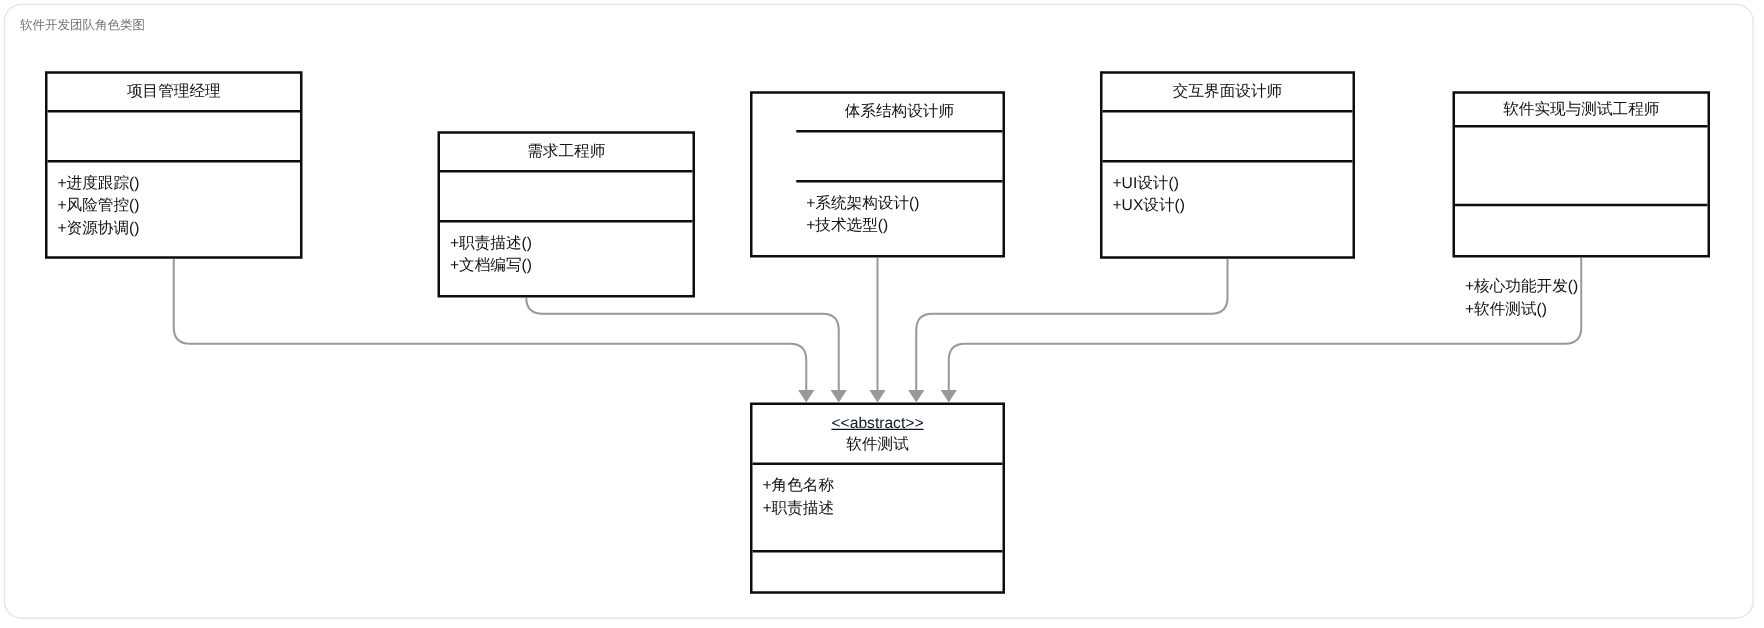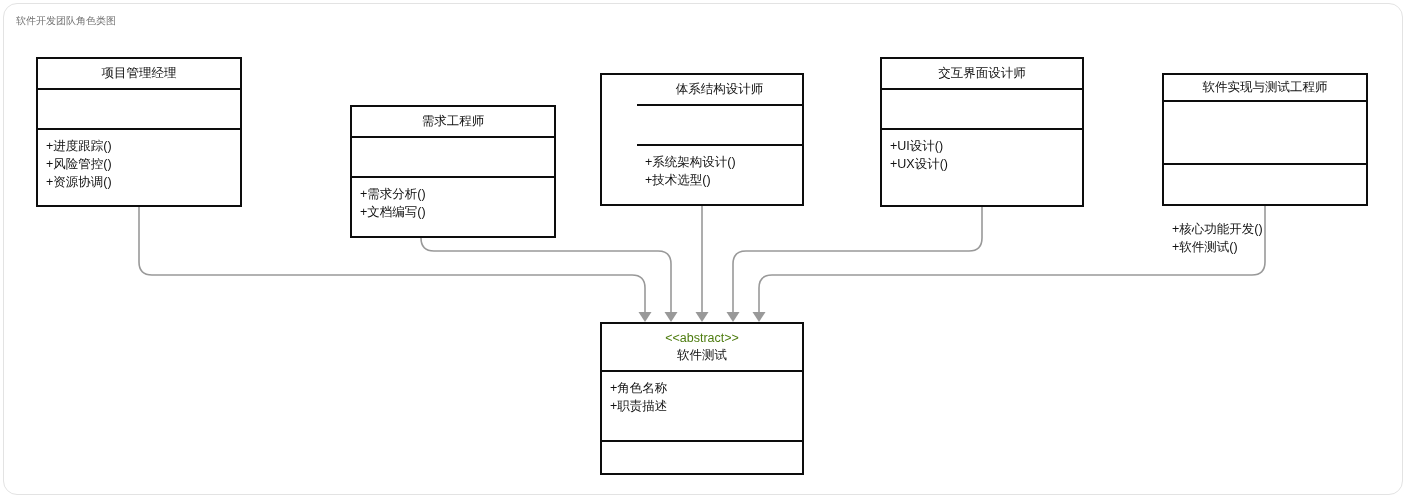--- a/index.html
+++ b/index.html
@@ -65,21 +65,22 @@
     color: #111111;
     display: flex;
     flex-direction: column;
     align-items: center;
     justify-content: center;
     padding: 4px 4px;
   }
   .uml-stereotype {
     font-size: 12.5px;
     line-height: 17px;
-    color: #4d7c0f;
+    color: #0f172a;
+    text-decoration: underline;
   }
   .uml-attrs {
     box-sizing: border-box;
     border-bottom: 2px solid #0d0d0d;
     padding: 7px 8px 6px 8px;
     font-size: 12.5px;
     line-height: 18px;
     color: #111111;
   }
   .uml-methods {
@@ -130,21 +131,21 @@
           <div class="uml-line">+风险管控()</div>
           <div class="uml-line">+资源协调()</div>
         </div>
       </div>
       <div class="uml-class" style="left: 318px; top: 105px; width: 206px; height: 133px; border-color: rgb(13, 13, 13); margin-left: 32px;">
         <div class="uml-header" style="height: 31px; border-bottom-color: rgb(13, 13, 13);">
           <div>需求工程师</div>
         </div>
         <div class="uml-attrs empty-compartment" style="height: 40px; border-bottom-color: rgb(13, 13, 13);"></div>
         <div class="uml-methods">
-          <div class="uml-line">+需求分析()</div>
+          <div class="uml-line">+职责描述()</div>
           <div class="uml-line">+文档编写()</div>
         </div>
       </div>
       <div class="uml-class" style="left: 600px; top: 73px; width: 204px; height: 133px; border-color: rgb(13, 13, 13); padding-left: 35px;">
         <div class="uml-header" style="height: 31px; border-bottom-color: rgb(13, 13, 13);">
           <div>体系结构设计师</div>
         </div>
         <div class="uml-attrs empty-compartment" style="height: 40px; border-bottom-color: rgb(13, 13, 13);"></div>
         <div class="uml-methods">
           <div class="uml-line">+系统架构设计()</div>

